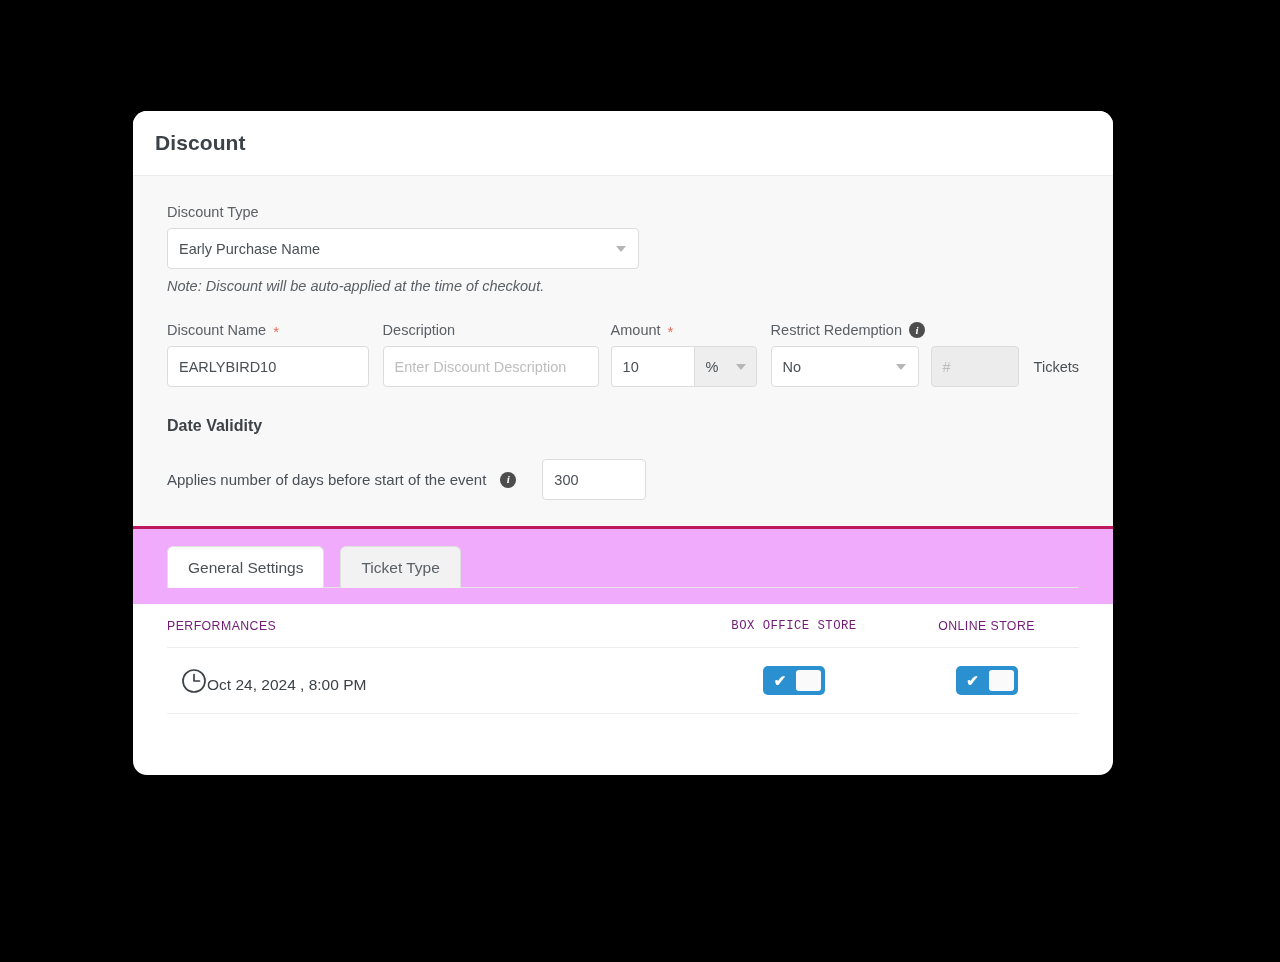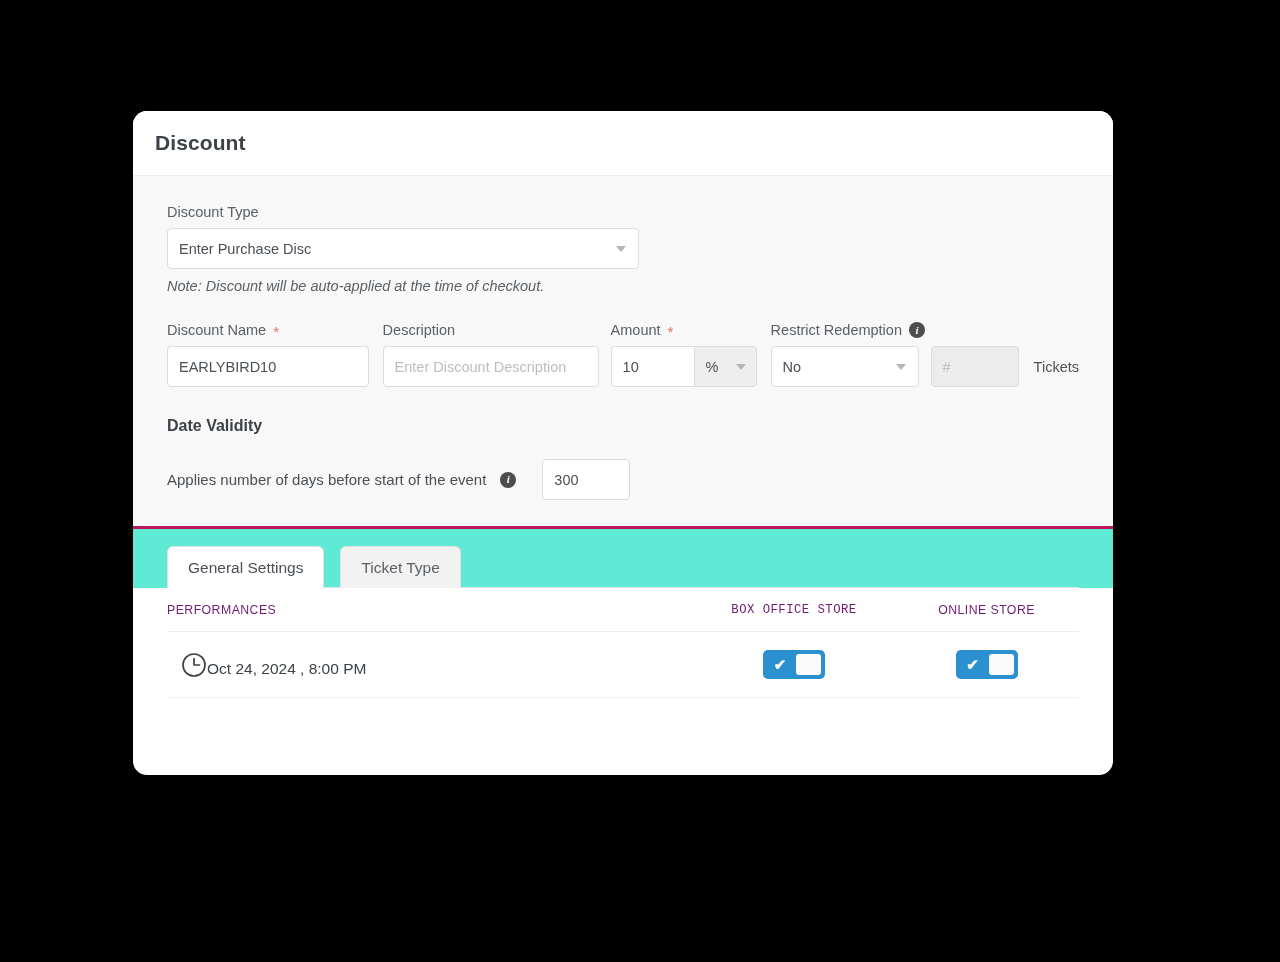--- a/index.html
+++ b/index.html
@@ -172,27 +172,27 @@
     display: flex;
     align-items: center;
   }
   .validity-text {
     font-size: 15px;
     color: #4a5056;
   }
   .validity-info { margin-left: 14px; }
   .validity-input {
     margin-left: 26px;
-    width: 88px;
+    width: 104px;
   }
 
   
   .tabs-wrap {
-    padding: 16px 34px 0 34px;
-    background: #5eead4;
+    padding: 16px 34px 16px 34px;
+    background: #f0abfc;
   }
   .tabs {
     display: flex;
     align-items: flex-end;
     gap: 0;
     border-bottom: 1px solid #e4e4e4;
   }
   .tab {
     font-size: 15.5px;
     color: #5a6066;
@@ -300,21 +300,21 @@
     <div class="card-title">Discount</div>
   </div>
 
   <div class="form-body">
 
     <div class="field-col">
       <div class="field-label">
         <span>Discount Type</span>
       </div>
       <div class="ctl select discount-type-select">
-        <span>Enter Purchase Disc</span>
+        <span>Early Purchase Name</span>
         <span class="caret"></span>
       </div>
     </div>
 
     <div class="note">Note: Discount will be auto-applied at the time of checkout.</div>
 
     <div class="fields-row">
 
       <div class="field-col col-name">
         <div class="field-label">

